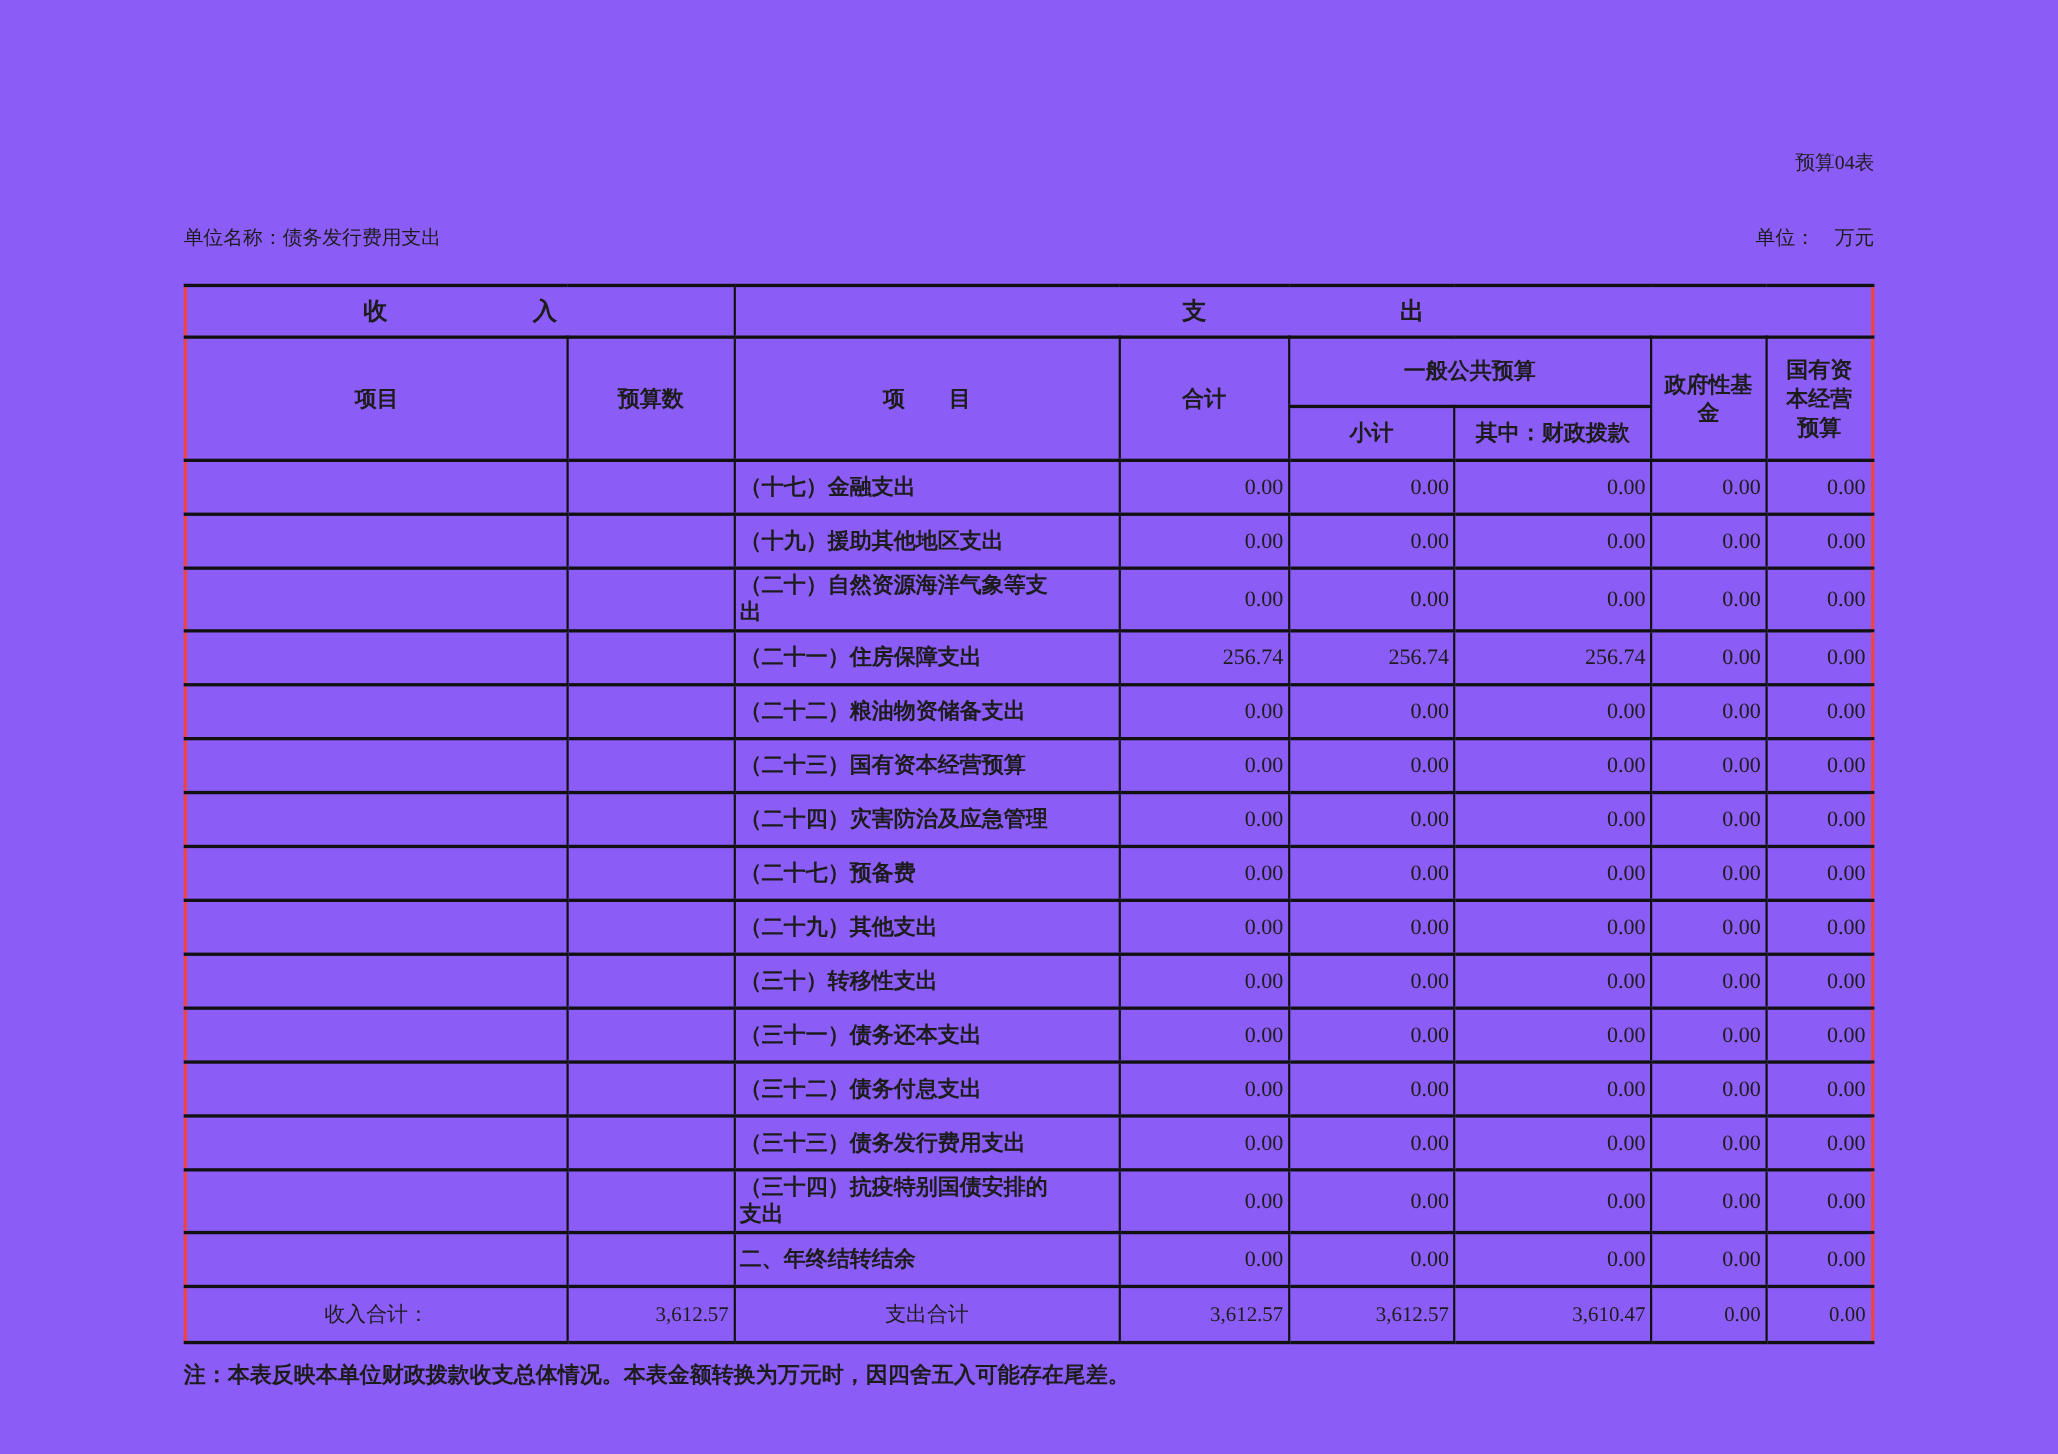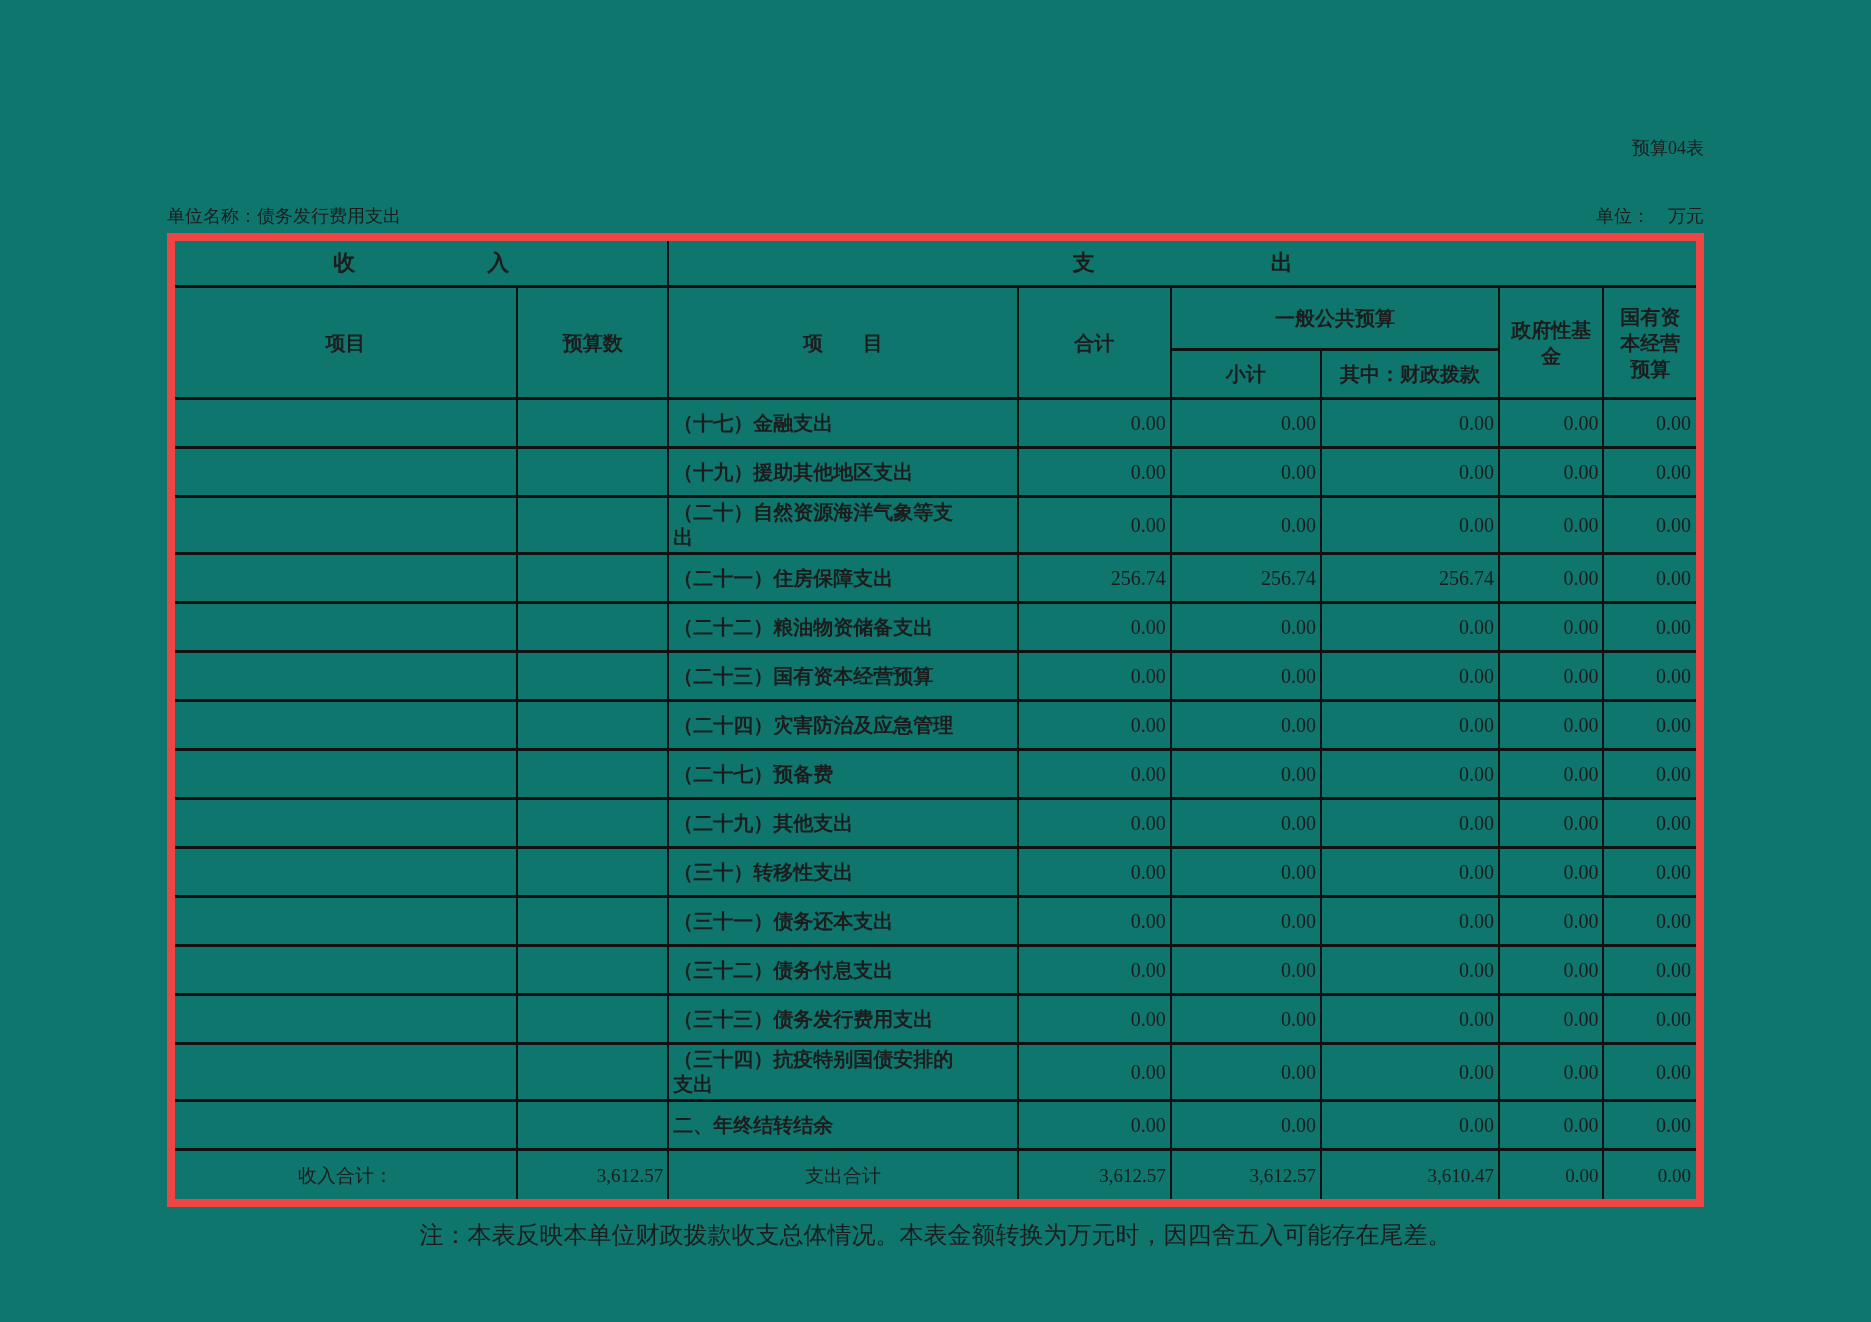--- a/index.html
+++ b/index.html
@@ -1,19 +1,19 @@
 <!DOCTYPE html>
 <html><head>
 <meta charset="utf-8">
 <style>
   html,body{margin:0;padding:0;background:#e8e8e8;}
   .page{
     position:relative;
     width:1871px;height:1322px;
-    background:#0f766e;
+    background:#8b5cf6;
     font-family:"Liberation Serif","DejaVu Serif",serif;
     color:#1c1c1c;
     overflow:hidden;
   }
   .content{width:1537px;margin:0 167px;}
   .form-label{
     margin-top:136px;
     text-align:right;
     font-size:18px;
     line-height:24px;
@@ -28,25 +28,25 @@
   }
   .unit-row{
     margin-top:44px;
     display:flex;
     justify-content:space-between;
     align-items:flex-end;
     font-size:18px;
     line-height:24px;
   }
   table.budget{
-    margin-top:5px;
+    margin-top:30px;
     width:1537px;
     table-layout:fixed;
     border-collapse:collapse;
-    border:8px solid #ef4444;
+    border:3px solid #ef4444;
   }
   table.budget th, table.budget td{
     border-left:2px solid #111;
     border-right:2px solid #111;
     border-top:3px solid #111;
     border-bottom:3px solid #111;
     padding:2px 4px;
     overflow:hidden;
   }
   table.budget th{
@@ -79,23 +79,24 @@
   }
   td.cell-num.last{padding-right:5px;}
   td.cell-center{text-align:center;}
   tr.total-row td{
     font-weight:normal;
     font-size:19px;
     height:44px;
   }
   .note{
     margin-top:16px;
-    font-size:24px;
+    font-size:20px;
     line-height:24px;
-    text-align:center;
+    text-align:left;
+    font-weight:bold;
   }
   .page-number{
     position:absolute;
     left:0;right:0;
     top:1276px;
     text-align:center;
     font-size:16px;
   }
 </style>
 </head>

